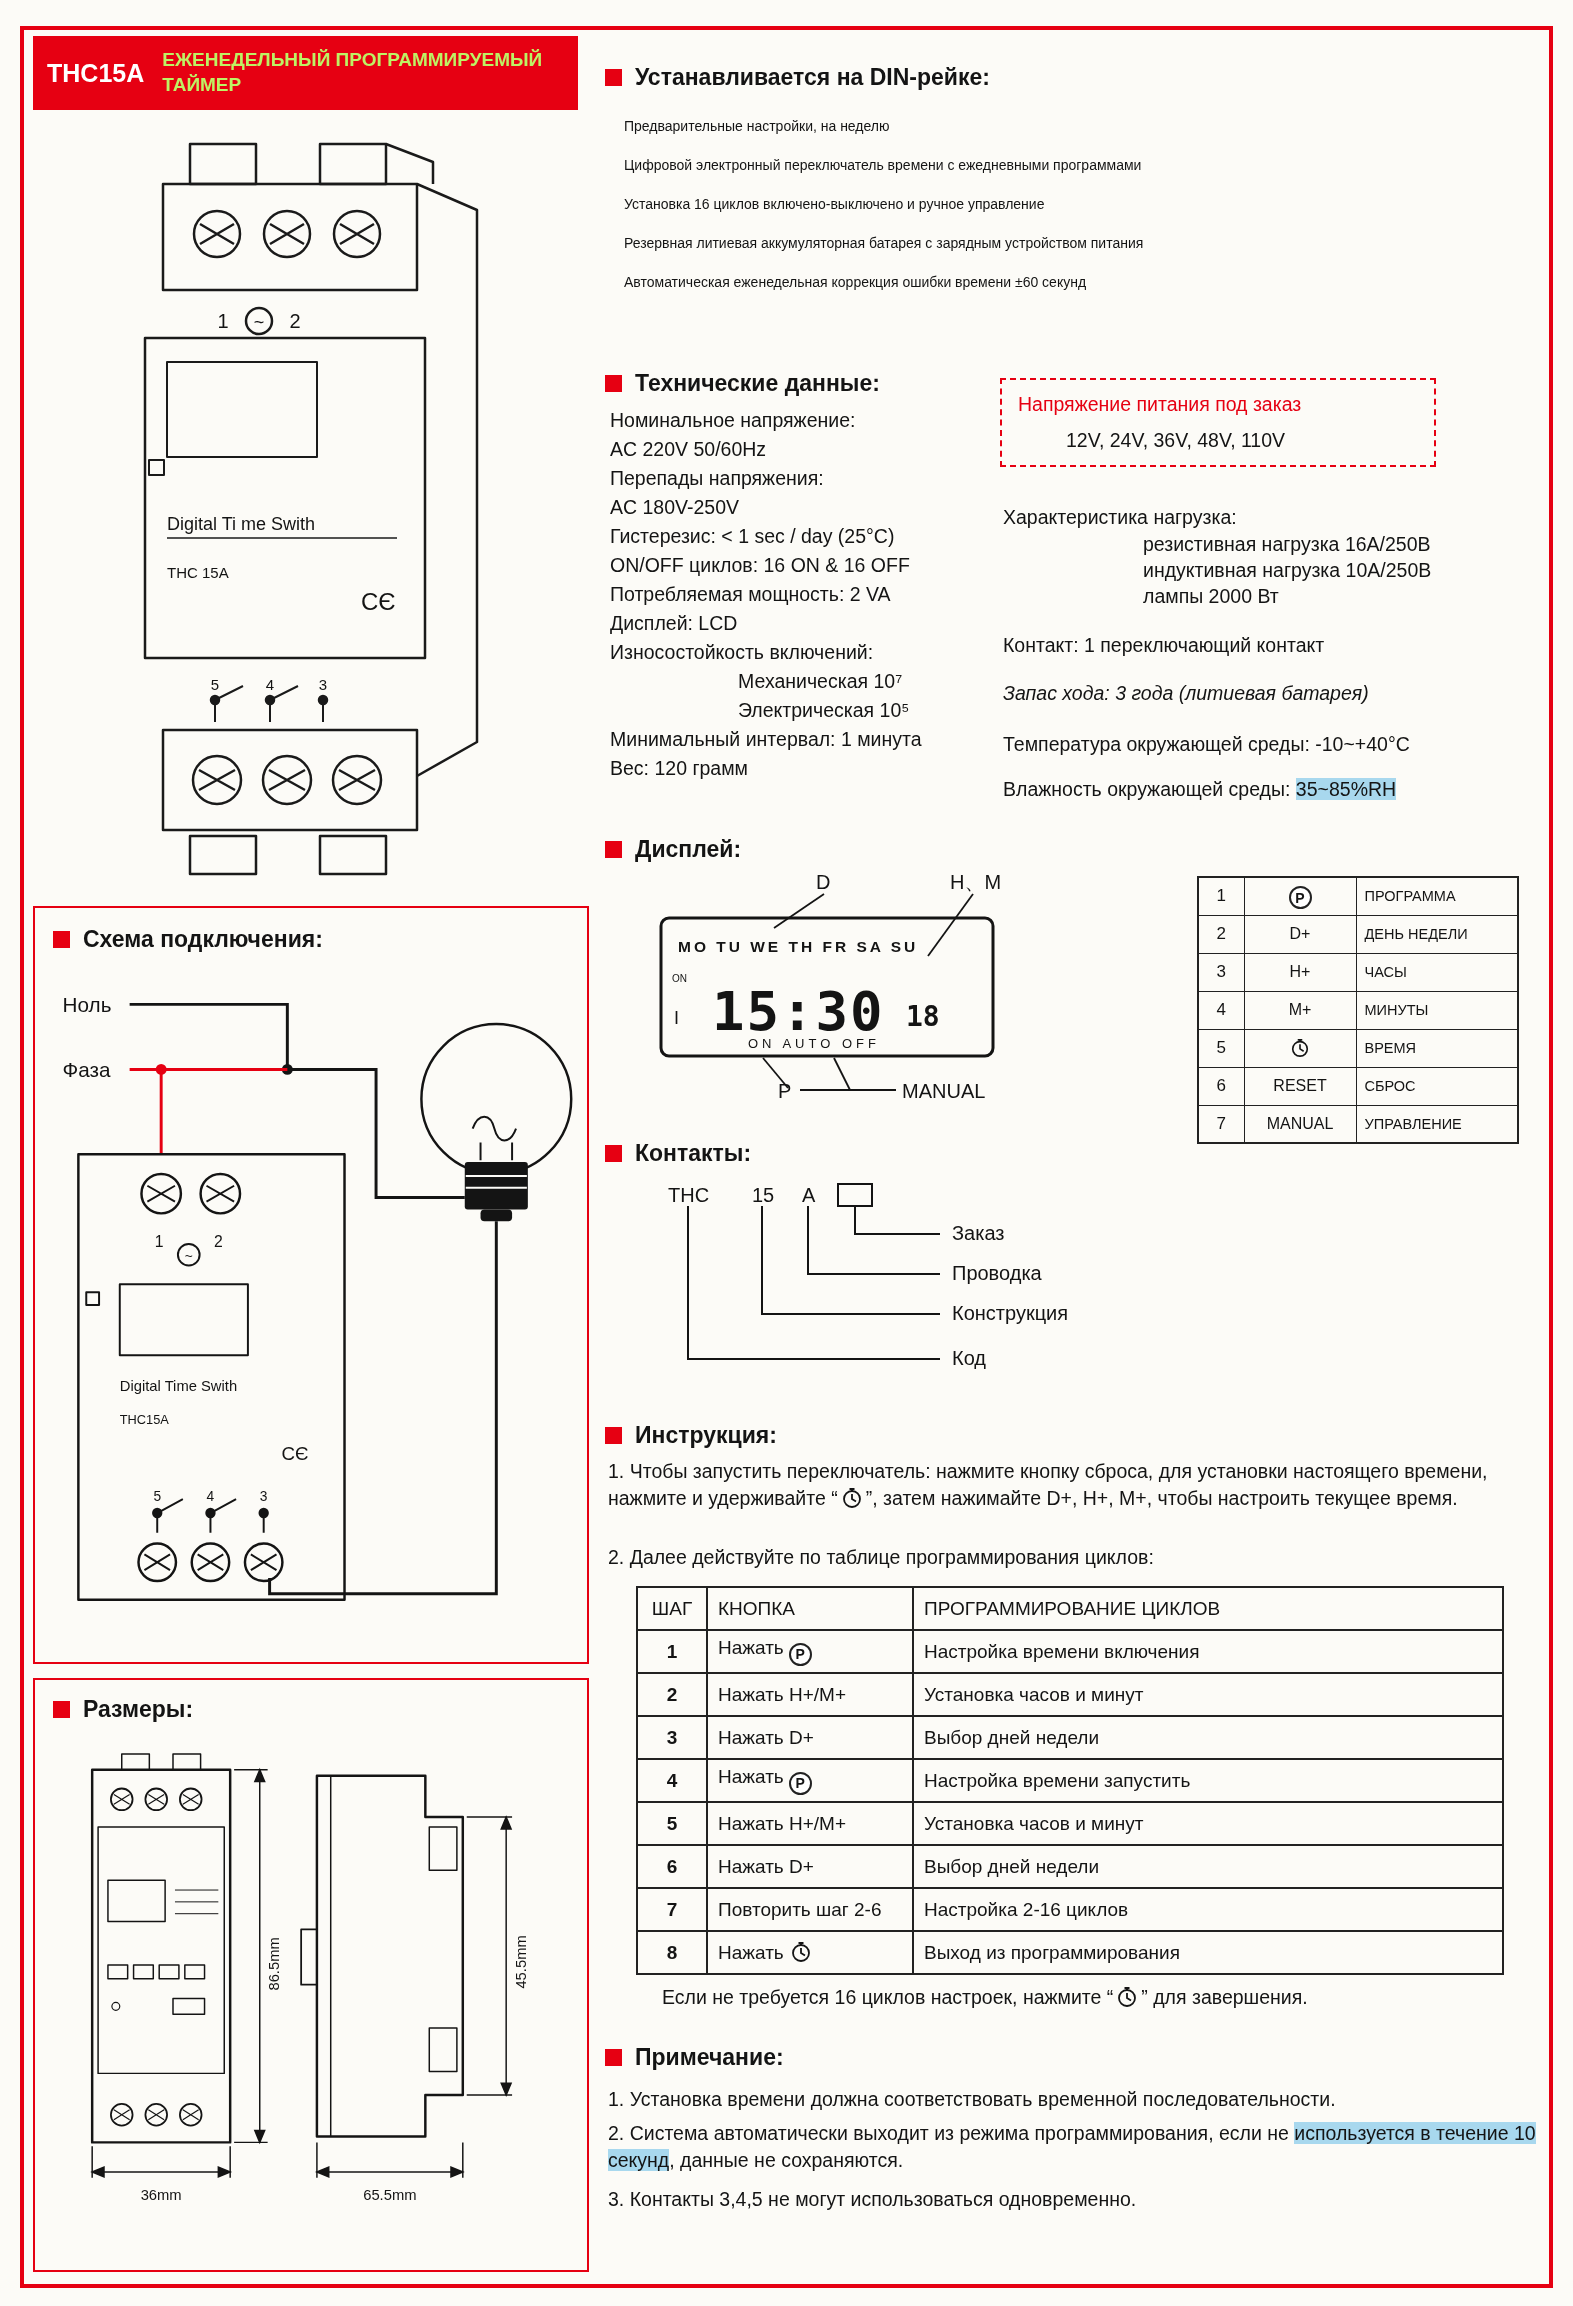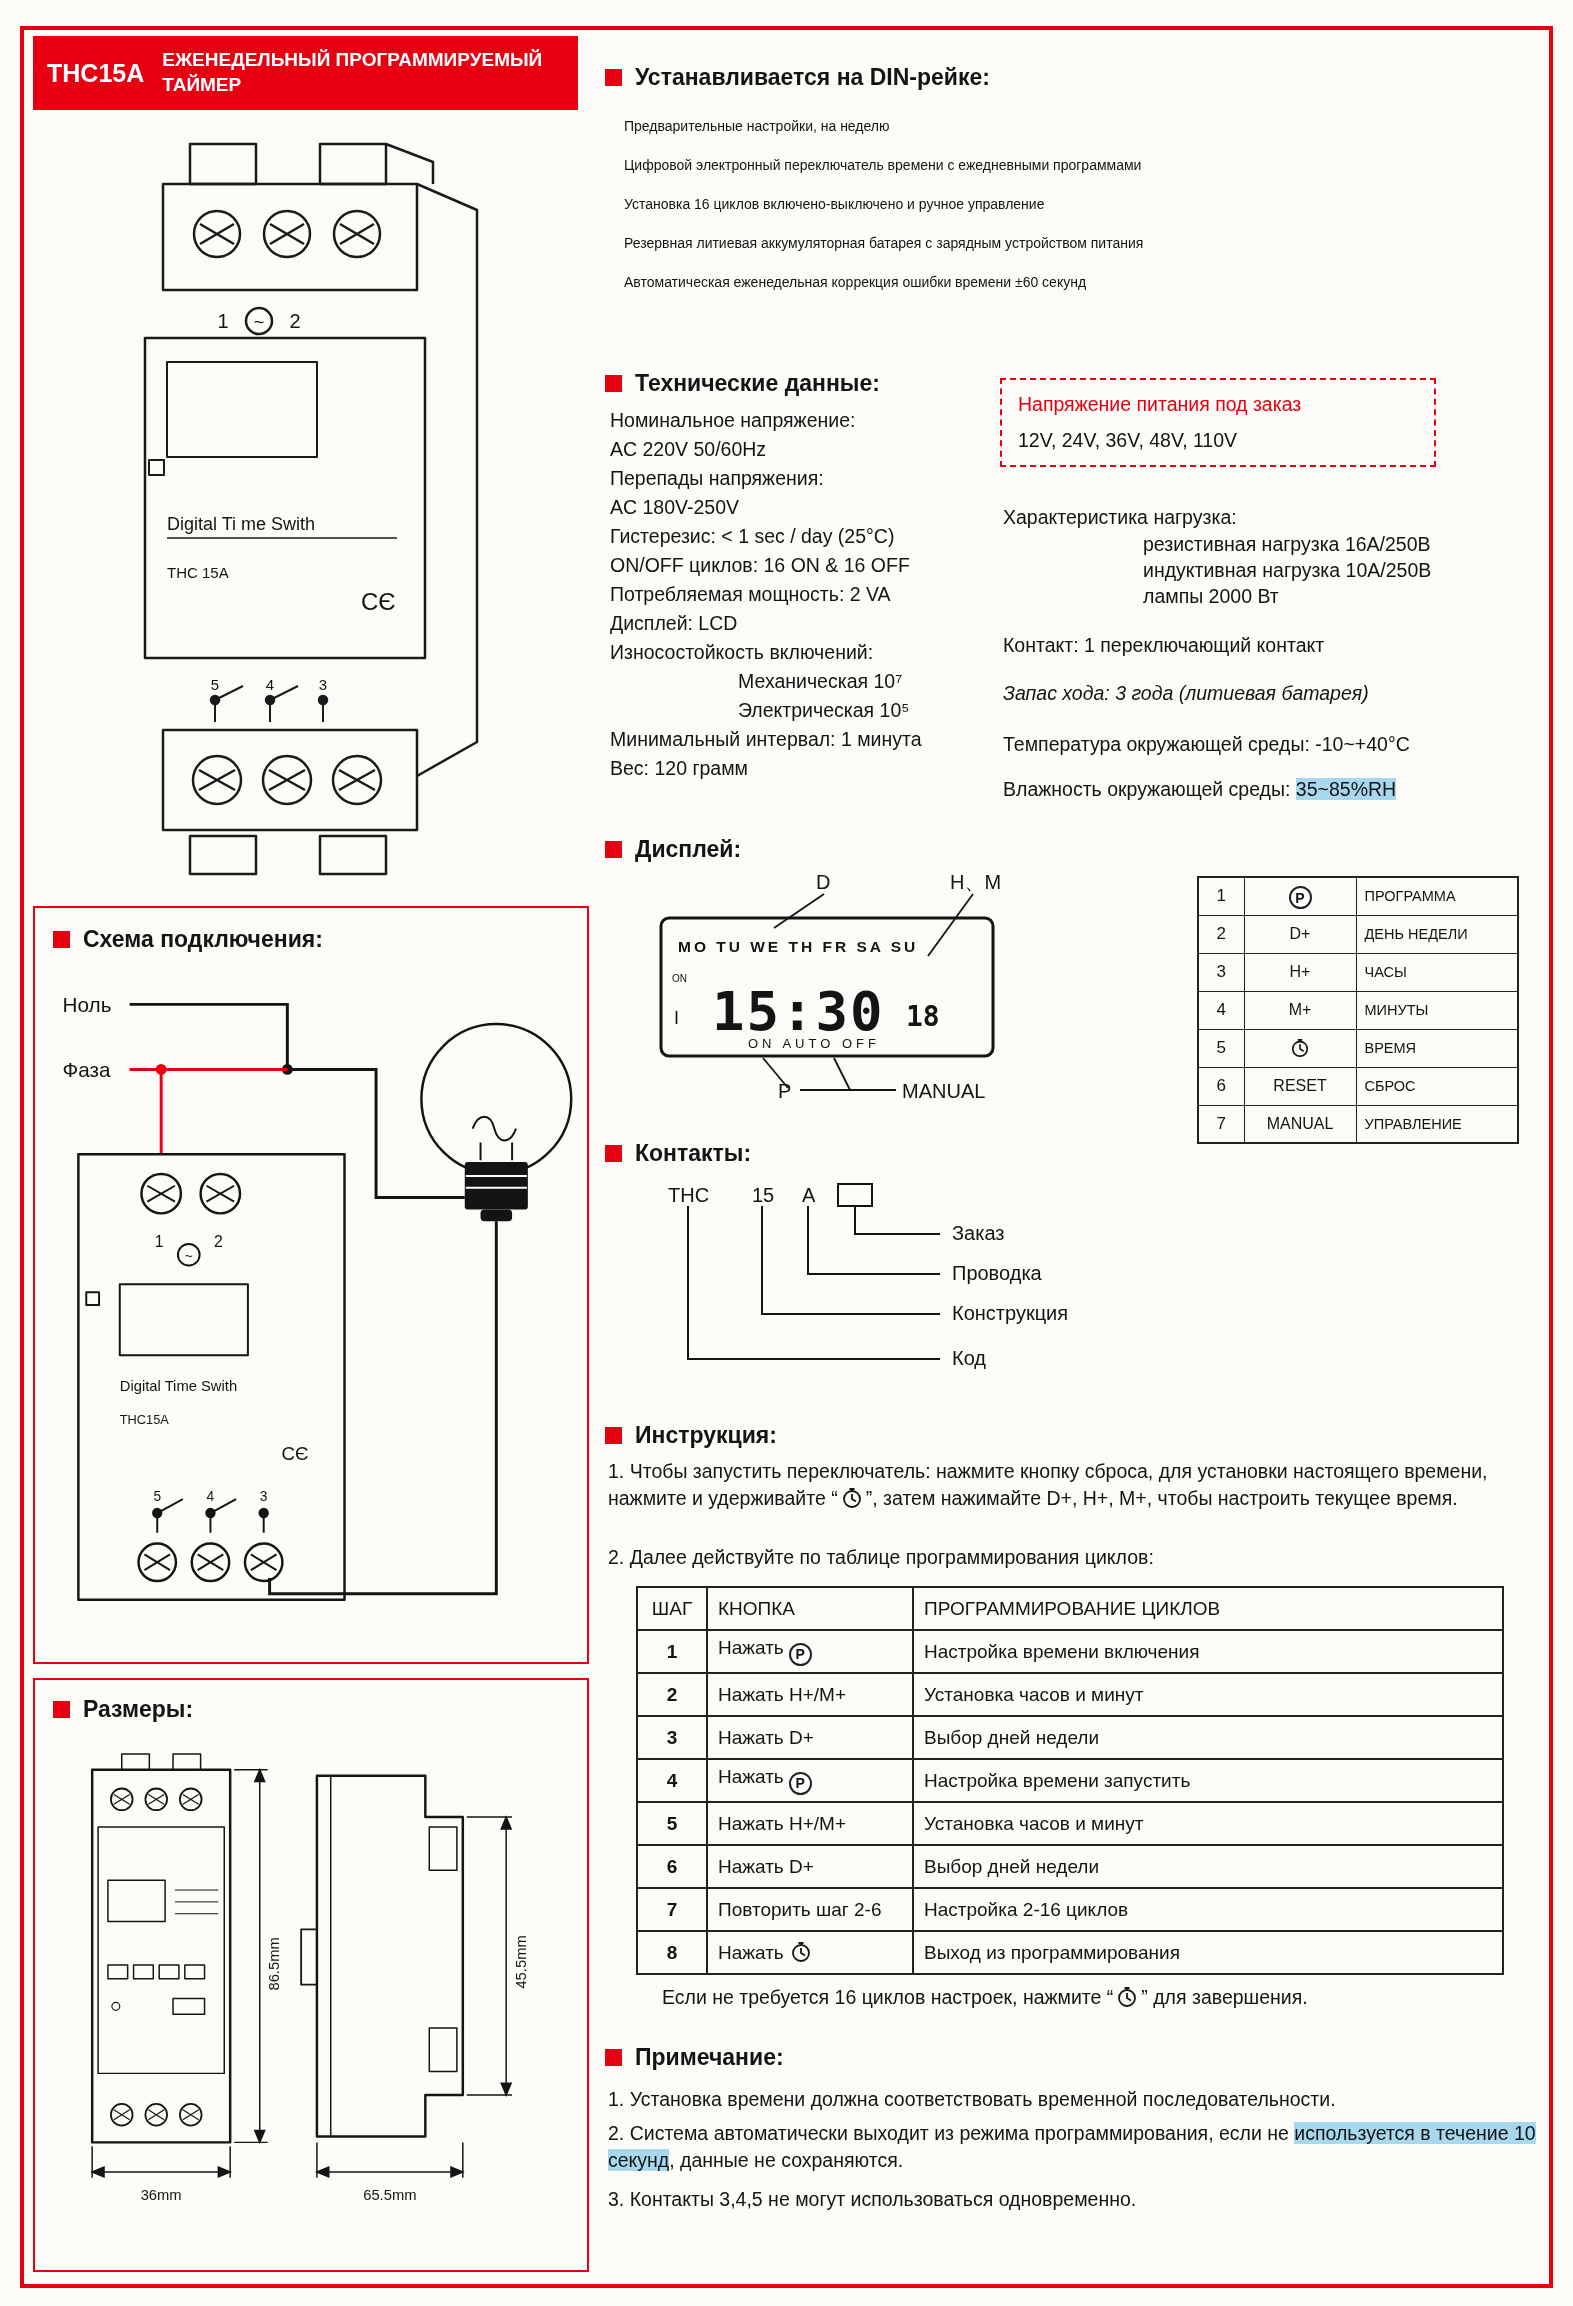--- a/index.html
+++ b/index.html
@@ -5,31 +5,31 @@
   :root{ --red:#e60012; --ink:#141414; }
   *{ margin:0; padding:0; box-sizing:border-box; }
   html,body{ background:#d8d8d4; }
   .page{ position:relative; width:1573px; height:2306px; background:#fcfbf7;
          font-family:"Liberation Sans",sans-serif; color:var(--ink); overflow:hidden; }
   .abs{ position:absolute; }
   .border-frame{ position:absolute; left:20px; top:26px; width:1533px; height:2262px;
                  border:4px solid var(--red); pointer-events:none; }
   .header-banner{ background:var(--red); display:flex; align-items:center; gap:18px; padding:0 14px; }
   .header-model{ color:#fff; font-weight:700; font-size:25px; white-space:nowrap; }
-  .header-title{ color:#ffffff; font-weight:700; font-size:19px; line-height:1.3; }
+  .header-title{ color:#bef264; font-weight:700; font-size:19px; line-height:1.3; }
   .sec-head{ display:flex; align-items:center; gap:13px; font-weight:700; font-size:23px; white-space:nowrap; }
   .sq{ width:17px; height:17px; background:var(--red); flex:0 0 17px; }
   .feature-item{ font-size:14px; margin-bottom:23px; white-space:nowrap; }
   .spec-line{ font-size:19.5px; line-height:29px; white-space:nowrap; }
   .indent{ padding-left:128px; }
   .rspec{ font-size:19.5px; white-space:nowrap; }
   .rindent{ padding-left:140px; }
   .vbox{ border:2.5px dashed var(--red); padding:13px 16px; }
   .vbox-title{ color:var(--red); font-size:19.5px; margin-bottom:13px; }
-  .vbox-vals{ font-size:19.5px; }
+  .vbox-vals{ font-size:19.5px;margin-left:48px; }
   .box-red{ border:2.5px solid var(--red); }
   table{ border-collapse:collapse; background:#fcfbf7; }
   .btn-table{ border:2.5px solid #222; }
   .btn-table td{ border:1.5px solid #222; padding:0 8px; height:38px; }
   .btn-table td.num{ width:46px; text-align:center; font-size:17px; }
   .btn-table td.btn{ width:112px; text-align:center; font-size:16px; }
   .btn-table td.fn{ width:162px; font-size:14.5px; }
   .prog-table{ border:2.5px solid #222; }
   .prog-table th,.prog-table td{ border:2px solid #222; font-size:19px; padding:0 10px;
                                  height:43px; font-weight:400; text-align:left; }

